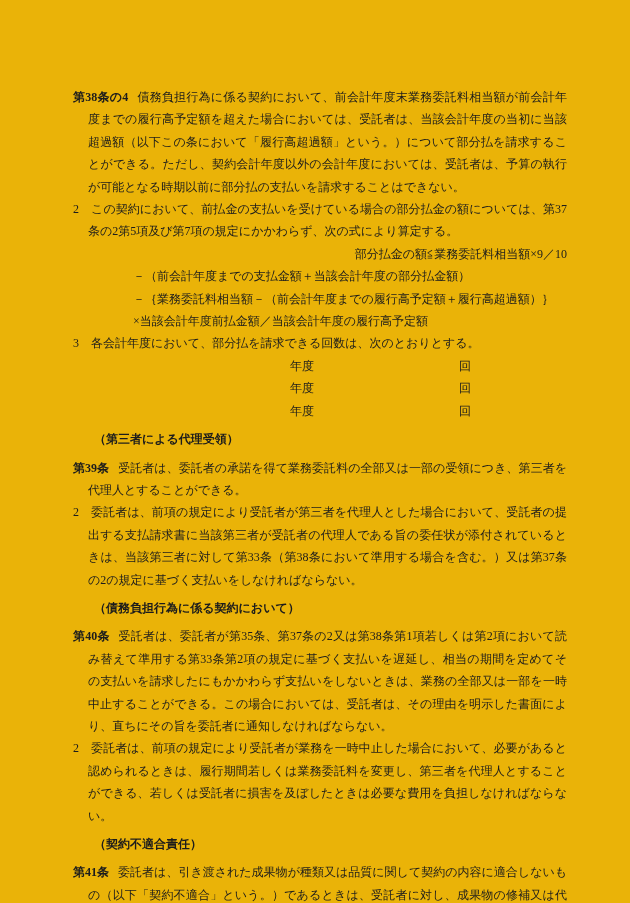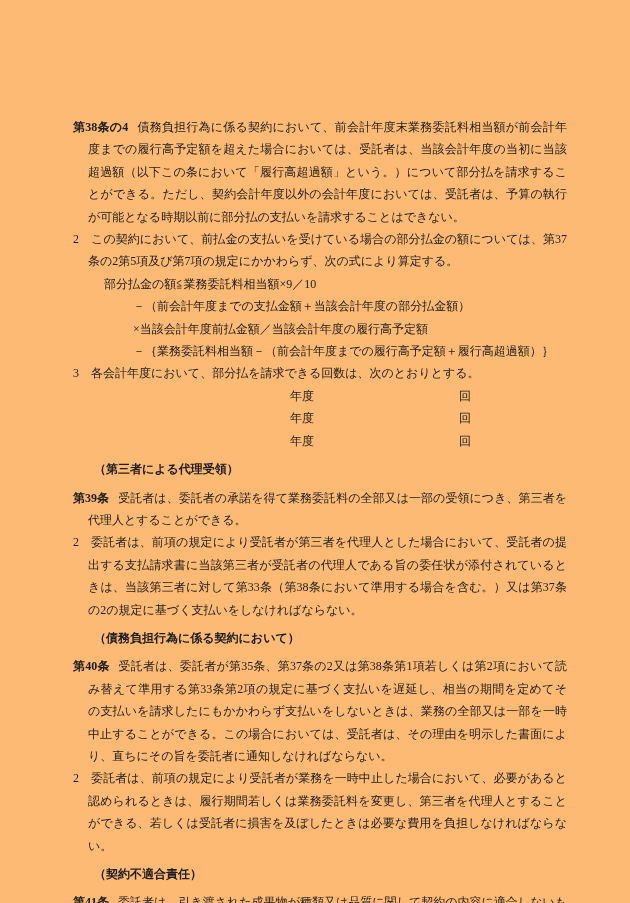--- a/index.html
+++ b/index.html
@@ -5,22 +5,22 @@
   html, body {
     margin: 0;
     padding: 0;
     background: #ffffff;
   }
   .page {
     position: relative;
     box-sizing: border-box;
     width: 630px;
     height: 903px;
-    background: #fdba74;
-    padding: 116px 63px 0 73px;
+    background: #eab308;
+    padding: 86px 63px 0 73px;
     font-family: "Liberation Serif", "DejaVu Serif", serif;
     font-size: 12px;
     line-height: 22.4px;
     color: #1c1c1c;
     overflow: hidden;
   }
   .para {
     margin: 0;
     padding-left: 15px;
     text-indent: -15px;
@@ -34,21 +34,21 @@
     font-weight: normal;
     margin-right: 12px;
   }
   .section-heading {
     margin: 6px;
     padding-left: 15px;
     font-weight: bold;
   }
   .formula { margin: 0; }
   .formula-line { white-space: nowrap; }
-  .f1 { padding-left: 31px; }
+  .f1 { padding-left: 31px; text-align: right; }
   .f2 { padding-left: 60px; }
   .count-row { display: flex; }
   .count-row .year  { margin-left: 217px; text-align: center; }
   .count-row .count { margin-left: 145px; }
 </style>
 </head>
 <body>
 
 <div class="page">
 
@@ -56,22 +56,22 @@
     <span class="art-label">第38条の4</span><span>債務負担行為に係る契約において、前会計年度末業務委託料相当額が前会計年度までの履行高予定額を超えた場合においては、受託者は、当該会計年度の当初に当該超過額（以下この条において「履行高超過額」という。）について部分払を請求することができる。ただし、契約会計年度以外の会計年度においては、受託者は、予算の執行が可能となる時期以前に部分払の支払いを請求することはできない。</span>
   </p>
 
   <p class="para">
     <span class="clause-label">2</span><span>この契約において、前払金の支払いを受けている場合の部分払金の額については、第37条の2第5項及び第7項の規定にかかわらず、次の式により算定する。</span>
   </p>
 
   <div class="formula">
     <div class="formula-line f1">部分払金の額≦業務委託料相当額×9／10</div>
     <div class="formula-line f2">－（前会計年度までの支払金額＋当該会計年度の部分払金額）</div>
+    <div class="formula-line f2">－｛業務委託料相当額－（前会計年度までの履行高予定額＋履行高超過額）｝</div>
     <div class="formula-line f2">×当該会計年度前払金額／当該会計年度の履行高予定額</div>
-    <div class="formula-line f2">－｛業務委託料相当額－（前会計年度までの履行高予定額＋履行高超過額）｝</div>
   </div>
 
   <p class="para">
     <span class="clause-label">3</span><span>各会計年度において、部分払を請求できる回数は、次のとおりとする。</span>
   </p>
 
   <div class="count-row">
     <span class="year">年度</span>
     <span class="count">回</span>
   </div>

